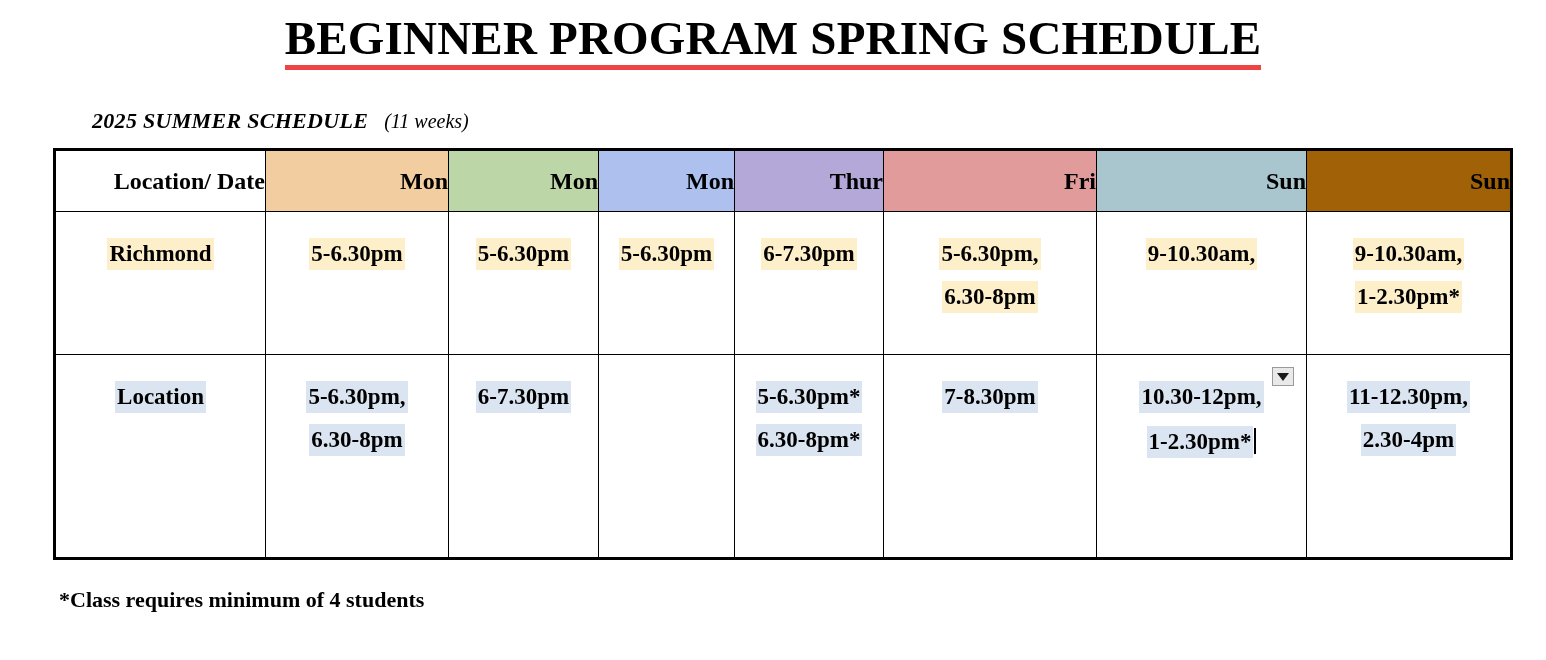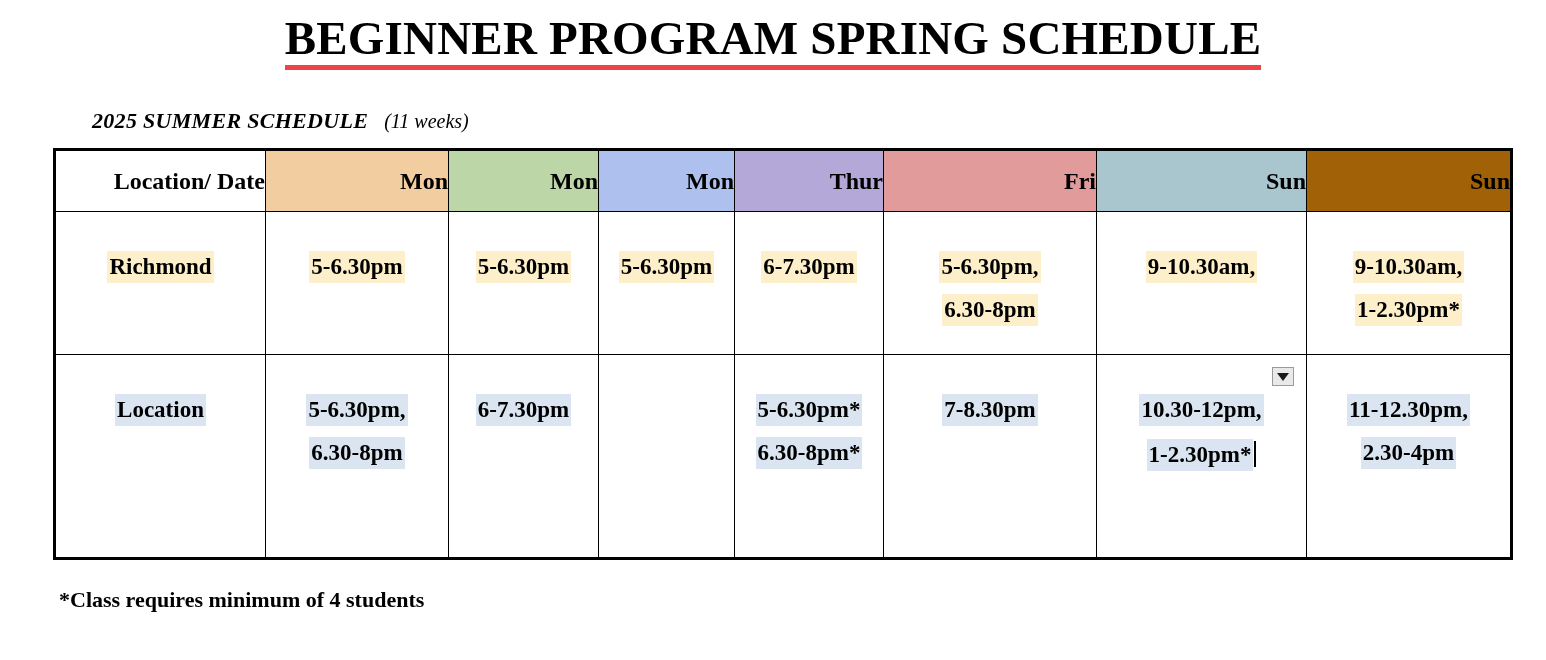--- a/index.html
+++ b/index.html
@@ -103,21 +103,20 @@
   .cell-inner {
     padding-top: 30px;
     text-align: center;
     font-weight: bold;
     font-size: 23px;
     line-height: 1.0;
   }
   .cell-inner .line {
     display: block;
     margin-bottom: 20px;
-    margin-top: 13px;
   }
   .cell-inner .line:last-child { margin-bottom: 0; }
   .hl {
     padding: 3px 2px 4px 2px;
     white-space: nowrap;
   }
   .hl-cream { background: #fdefca; }
   .hl-blue  { background: #dbe5f1; }
 
   .caret {

